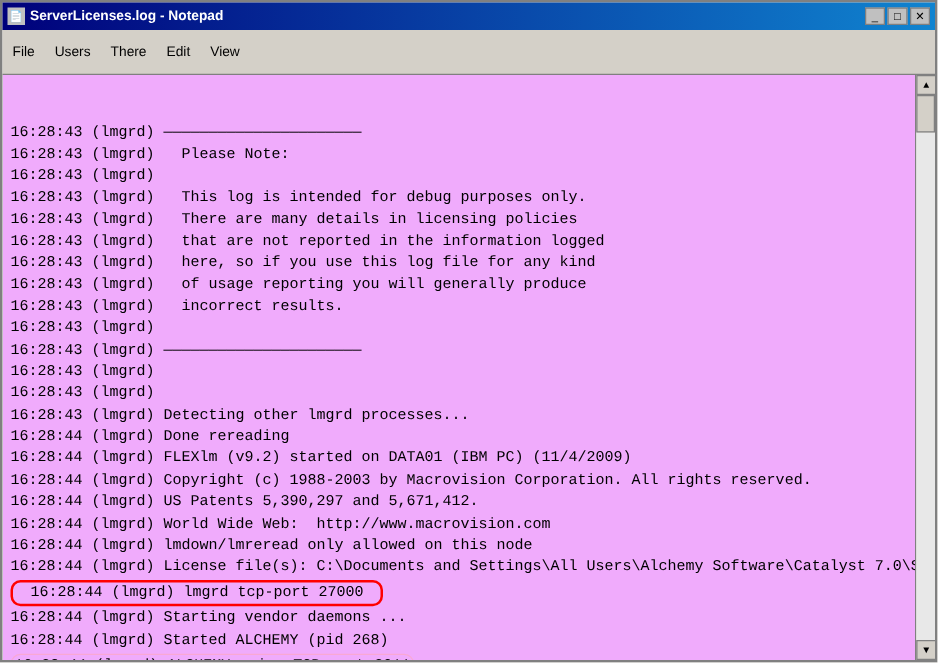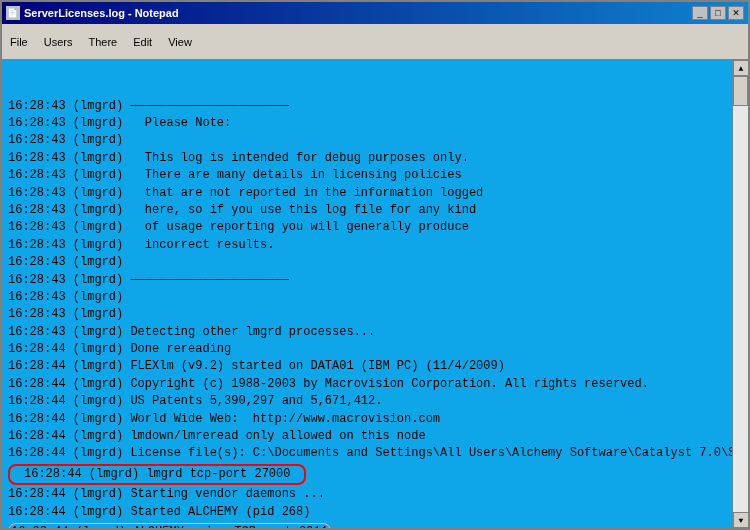--- a/index.html
+++ b/index.html
@@ -88,21 +88,21 @@
     .content-area {
       display: flex;
       flex: 1;
       overflow: hidden;
     }
     .text-content {
       flex: 1;
       overflow-y: scroll;
       overflow-x: auto;
       padding: 4px 6px;
-      background: #0ea5e9;
+      background: #f0abfc;
       font-family: 'Courier New', Courier, monospace;
       font-size: 12px;
       line-height: 1.4;
       white-space: pre;
     }
     .scrollbar {
       width: 16px;
       background: #d4d0c8;
       border-left: 1px solid #808080;
       display: flex;

